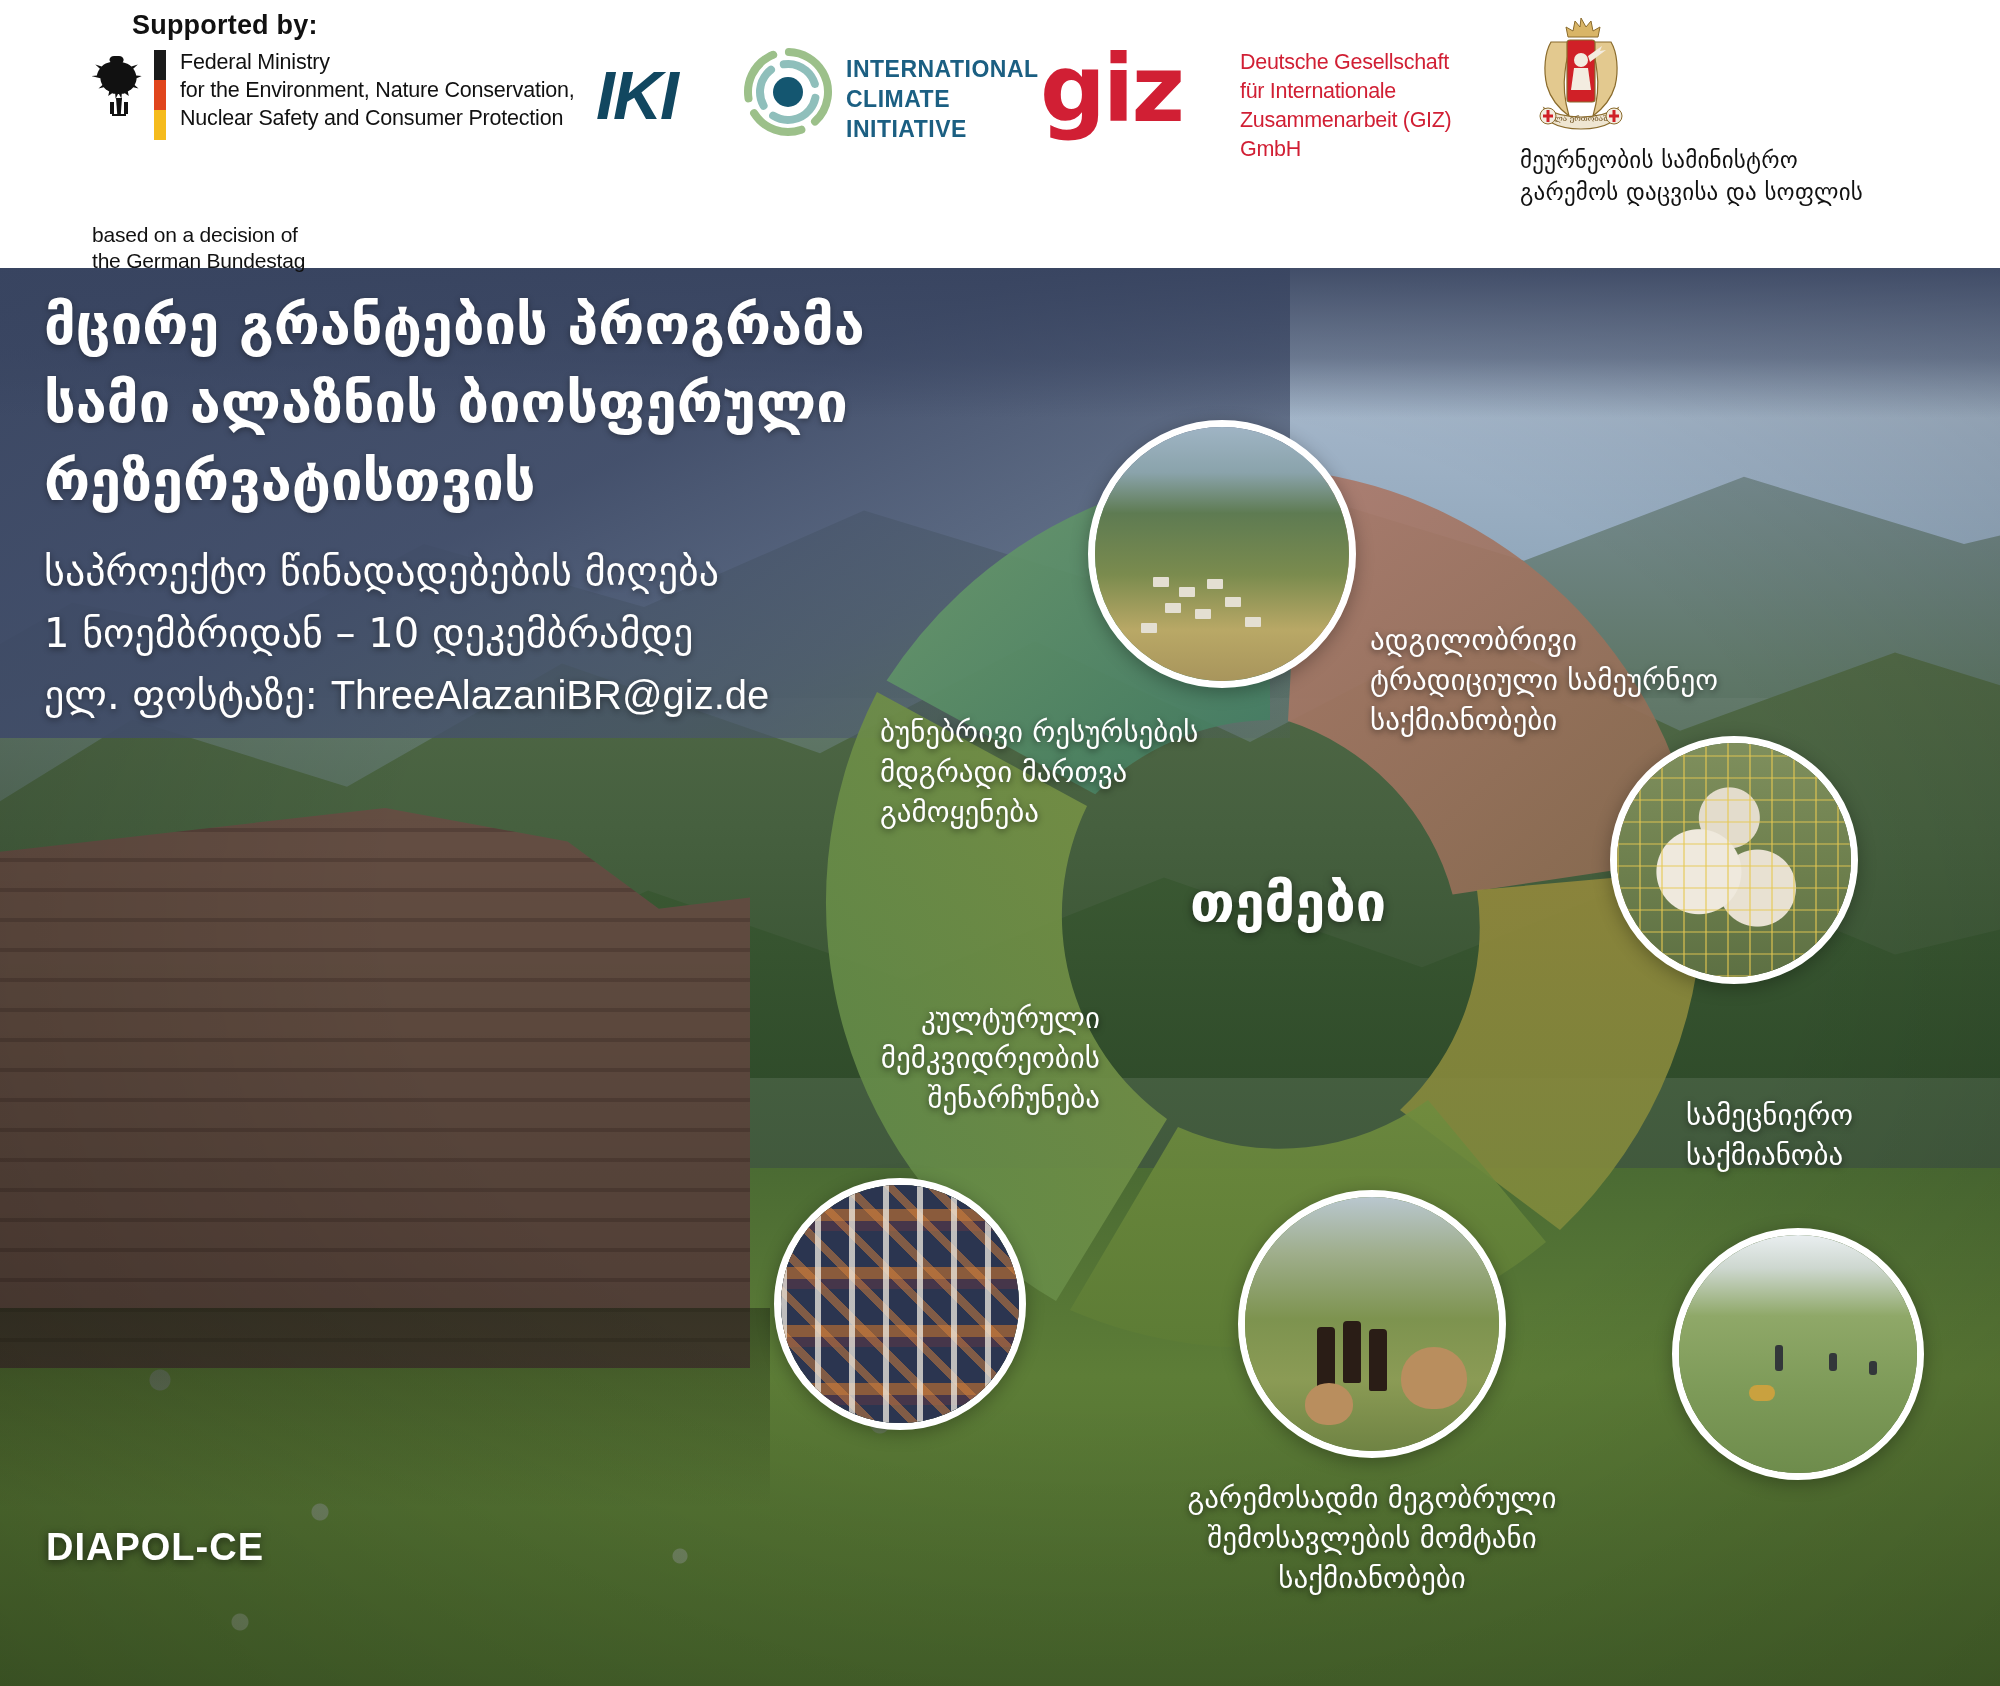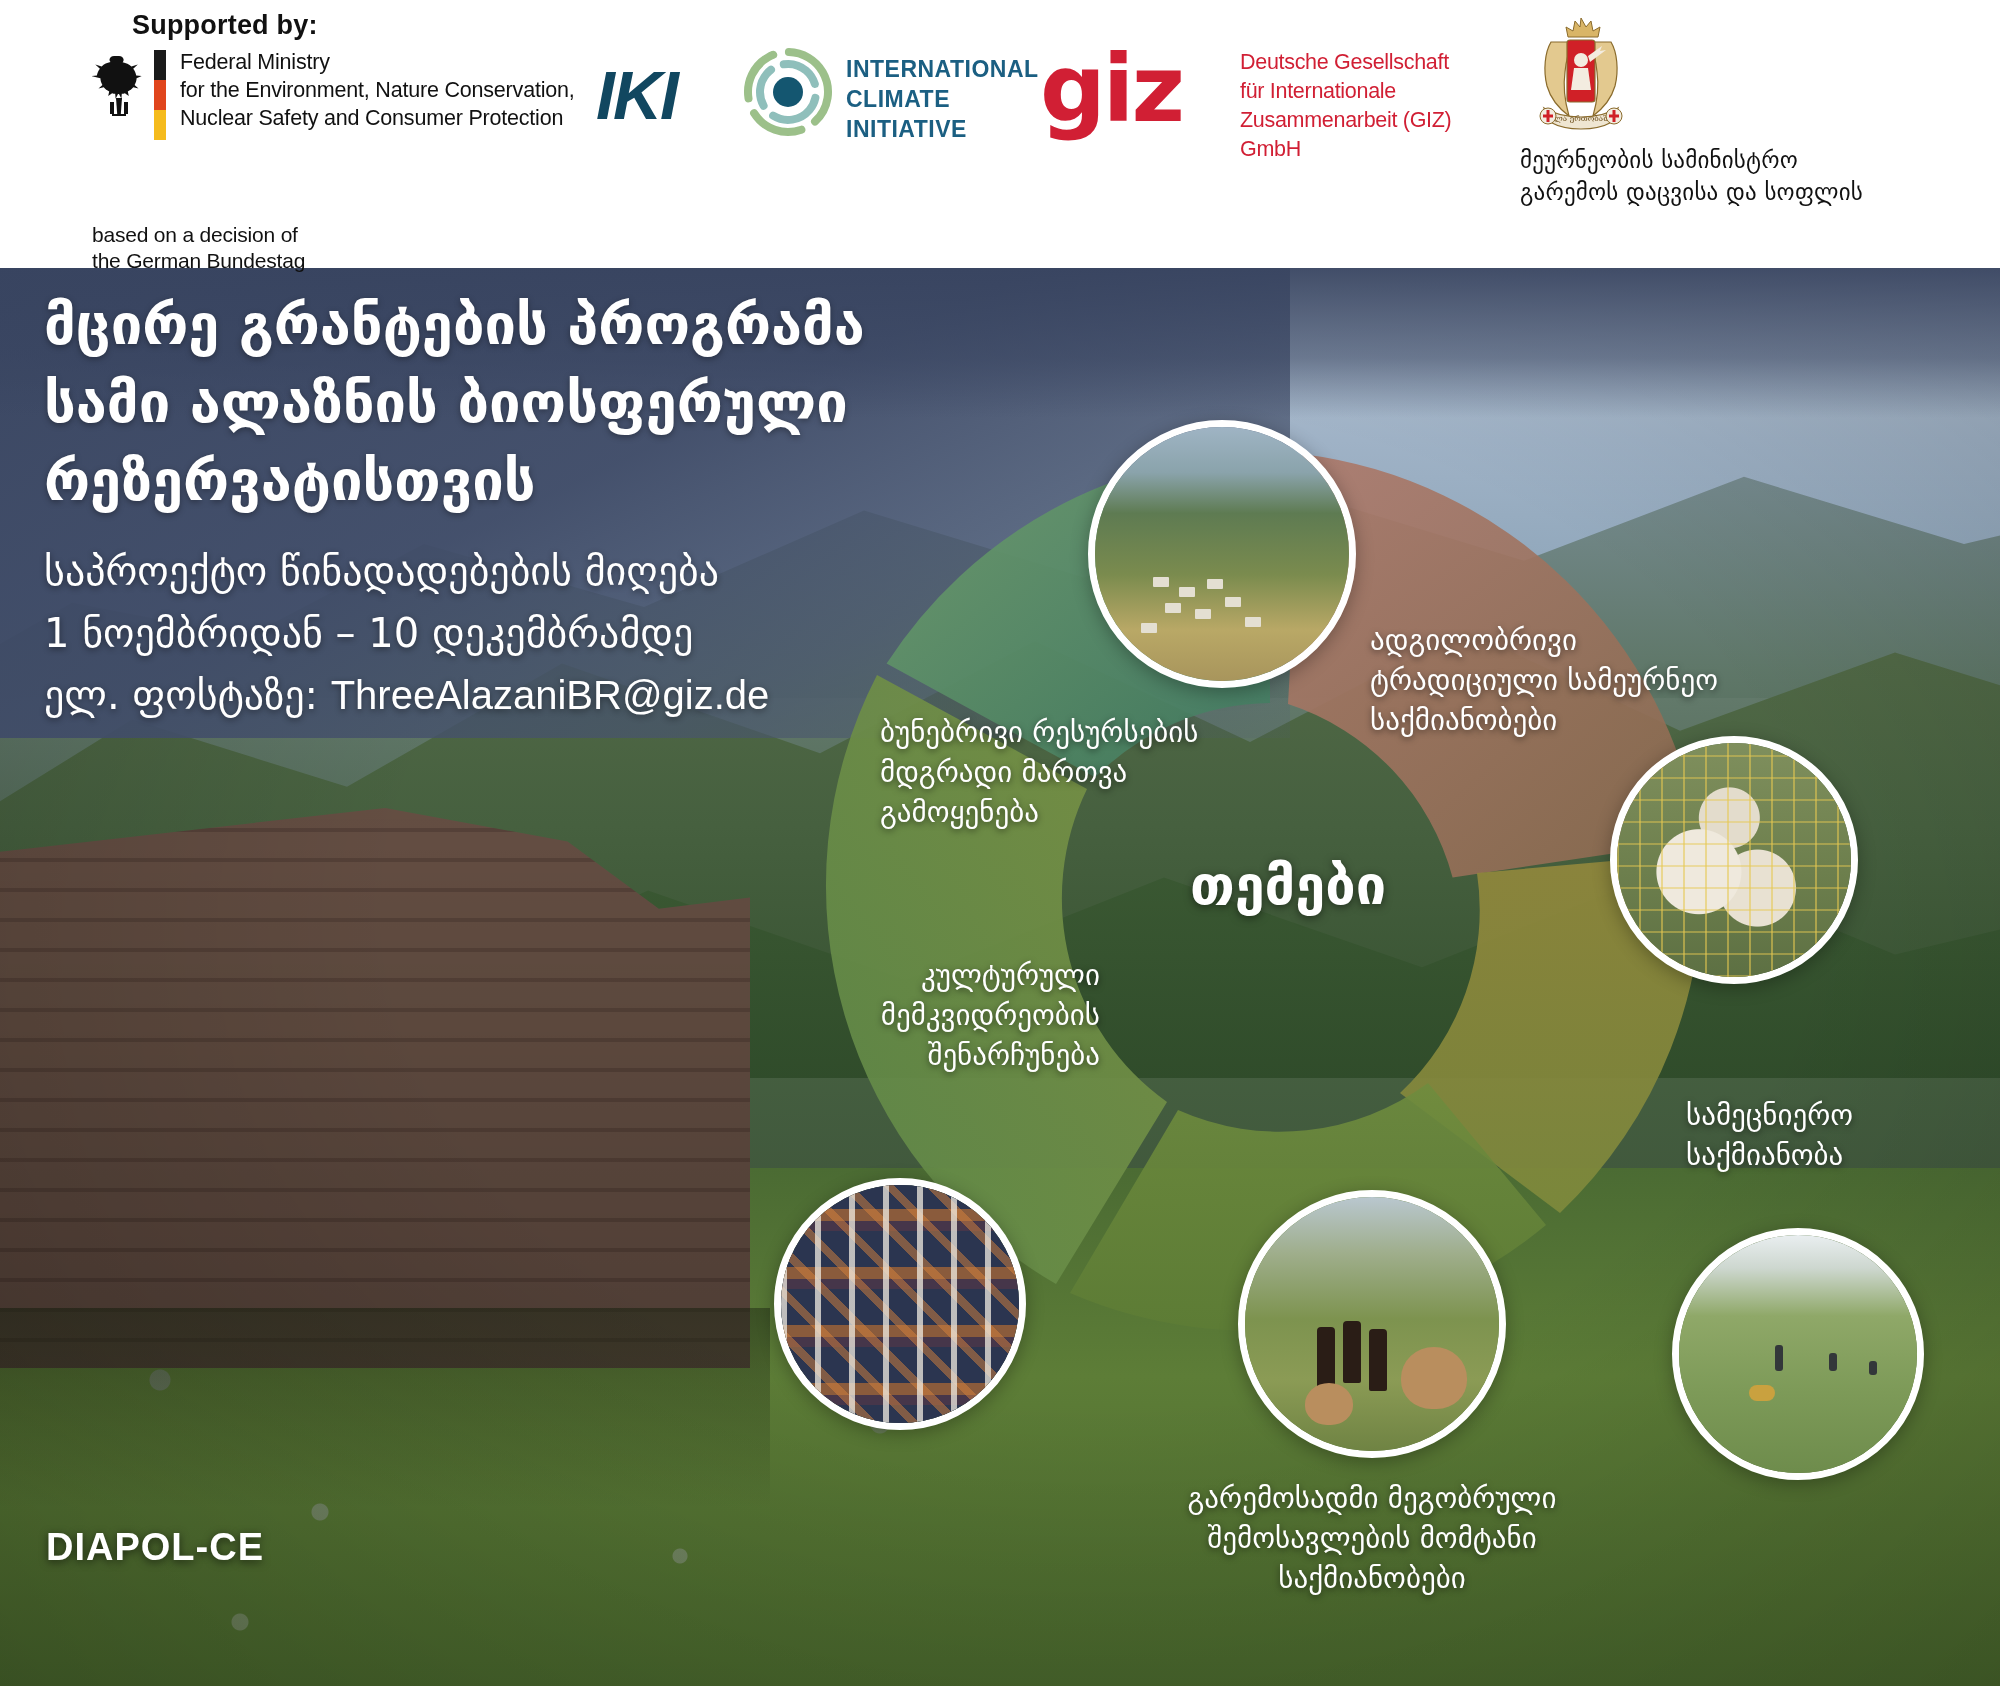--- a/index.html
+++ b/index.html
@@ -163,21 +163,21 @@
   #subtitle-block { position: absolute; left: 44px; top: 540px; width: 1000px; z-index: 30; }
   .sub-line {
     font-family: "DejaVu Sans", sans-serif; font-weight: normal;
     font-size: 40px; line-height: 62px; color: #ffffff;
     text-shadow: 0 2px 6px rgba(0,0,0,.45);
   }
   .sub-line .mono-mail { font-family: "Liberation Sans", sans-serif; }
 
   
   #wheel {
-    position: absolute; left: 740px; top: 383px; width: 1060px; height: 1060px; z-index: 20;
+    position: absolute; left: 740px; top: 400px; width: 1060px; height: 1060px; z-index: 20;
   }
   #wheel svg { display: block; width: 1060px; height: 1060px; overflow: visible; }
   .center-label {
     position: absolute; left: 0; top: 0; width: 1060px; height: 1060px;
     display: flex; align-items: center; justify-content: center;
     pointer-events: none;
   }
   .center-label span {
     font-family: "DejaVu Sans", sans-serif; font-weight: bold;
     font-size: 54px; color: #ffffff; text-shadow: 0 2px 8px rgba(0,0,0,.5);
@@ -188,21 +188,21 @@
   .seg-label {
     position: absolute; z-index: 28;
     font-family: "DejaVu Sans", sans-serif; font-weight: normal;
     font-size: 29px; line-height: 40px; color: #ffffff;
     text-shadow: 0 2px 6px rgba(0,0,0,.55);
   }
   #lab-natural   { left: 880px;  top: 712px;  width: 470px; }
   #lab-local     { left: 1370px; top: 620px;  width: 470px; }
   #lab-science   { left: 1686px; top: 1095px; width: 300px; }
   #lab-eco       { left: 1112px; top: 1478px; width: 520px; text-align: center; }
-  #lab-culture   { left: 770px;  top: 955px; width: 330px; text-align: right; }
+  #lab-culture   { left: 770px;  top: 998px; width: 330px; text-align: right; }
 
   
   .bubble {
     position: absolute; border-radius: 50%; z-index: 29;
     border: 7px solid #ffffff; overflow: hidden;
     box-shadow: 0 4px 18px rgba(0,0,0,.3);
   }
   .bub-inner { position: absolute; inset: 0; }
   #bub-village { left: 1088px; top: 420px; width: 268px; height: 268px; }
   #bub-village .bub-inner {

